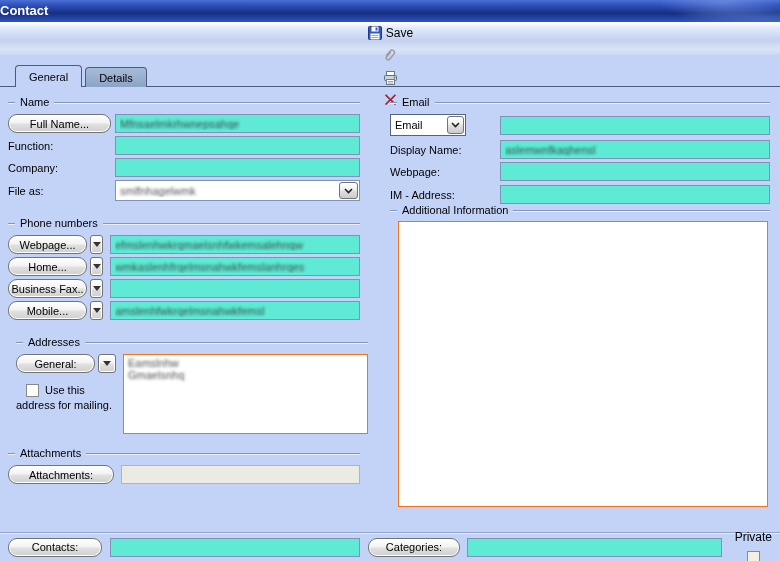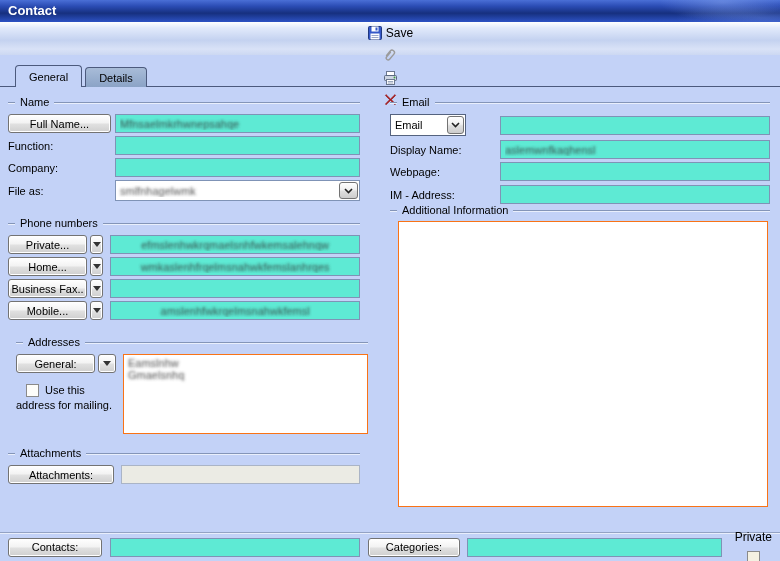--- a/index.html
+++ b/index.html
@@ -2,21 +2,21 @@
 <html><head>
 <meta charset="utf-8">
 <style>
   * { margin:0; padding:0; box-sizing:border-box; }
   body { font-family:"Liberation Sans","DejaVu Sans",sans-serif; background:#fff; }
   .window { position:relative; width:780px; height:561px; background:#c3d2f7; overflow:hidden; font-size:11px; color:#000; }
 
   
   .titlebar { position:absolute; top:0; left:0; right:0; height:22px;
     background:linear-gradient(180deg,#4a6fd6 0%,#2b4cb4 28%,#16307f 60%,#2d52c4 100%);
-    color:#fff; font-weight:bold; font-size:13px; line-height:22px; padding:0 8px; }
+    color:#fff; font-weight:bold; font-size:13px; line-height:22px; padding:0 0; }
   .titlebar::after { content:''; position:absolute; right:0; top:0; width:260px; height:100%;
     background:
       radial-gradient(ellipse 90px 26px at 78% 10%, rgba(140,170,240,.45), transparent 70%),
       radial-gradient(ellipse 120px 20px at 92% 80%, rgba(120,150,230,.35), transparent 70%);
     pointer-events:none; }
 
   
   .toolbar { position:absolute; top:22px; left:0; right:0; height:33px;
     background:linear-gradient(180deg,#ffffff 0%,#e2eafb 18%,#c4d2f0 55%,#d9e2f7 82%,#ccd8f2 100%);
     display:flex; align-items:center; padding:0 7px;flex-direction:column; }
@@ -35,21 +35,21 @@
 
   
   .section { position:absolute; }
   .legend { display:flex; align-items:center; height:12px; margin-bottom:6px; white-space:nowrap; }
   .legend::before { content:''; width:7px; height:1px; background:#8495b8; box-shadow:0 1px 0 #e9effc; margin-right:5px; }
   .legend::after { content:''; flex:1; height:1px; background:#8495b8; box-shadow:0 1px 0 #e9effc; margin-left:5px; }
 
   .row { display:flex; align-items:center; margin-bottom:3px; }
 
   
-  .btn { height:19px; border:1px solid #737373; border-radius:3px; color:#000;
+  .btn { height:19px; border:1px solid #737373; border-radius:9px; color:#000;
     background:linear-gradient(180deg,#ffffff 0%,#f3f3f3 45%,#e0e0e0 55%,#cfcfcf 100%);
     box-shadow:inset 0 0 0 1px #fff; font-size:11px; display:flex; align-items:center; justify-content:center;
     padding:0 5px; white-space:nowrap; }
   .chevbtn { width:18px; height:19px; border:1px solid #737373; border-radius:3px;
     background:linear-gradient(180deg,#ffffff 0%,#f3f3f3 45%,#e0e0e0 55%,#cfcfcf 100%);
     box-shadow:inset 0 0 0 1px #fff; display:flex; align-items:center; justify-content:center; margin-left:3px; }
   .tri { width:0; height:0; border-left:4px solid transparent; border-right:4px solid transparent; border-top:5px solid #333; }
 
   .input { height:19px; border:1px solid #7f93b6; background:#5eead4; font-size:11px; padding:1px 4px;
     font-family:inherit; color:#000; width:100%; }
@@ -75,21 +75,21 @@
   #sec-name        { left:8px;   top:96px;  width:352px; }
   #sec-phone       { left:8px;   top:217px; width:352px; }
   #sec-addr        { left:16px;   top:336px; width:352px; }
   #sec-attach      { left:8px;   top:447px; width:352px; }
   #sec-email       { left:390px; top:96px;  width:380px; }
   #sec-additional  { left:390px; top:204px; width:380px; }
 
   .lbl-col { width:107px; flex:none; }
   .btn-fullname { width:103px; flex:none; margin-right:4px; }
   .btn-phone { width:79px; flex:none; }
-  .phone-input { margin-left:7px;text-align:center; }
+  .phone-input { margin-left:7px; }
 
   .email-col { width:110px; flex:none; display:flex; align-items:center; }
   .combo-email { width:76px; height:22px; }
 
   .addr-left { width:107px; flex:none; }
   .addr-check { margin-top:10px; width:104px; text-align:left; line-height:14px; }
   .addr-check .line1 { display:flex; align-items:center; gap:6px; margin-left:10px; margin-bottom:1px; }
 
   
   .footer { position:absolute; left:0; right:0; top:532px; height:29px; border-top:1px solid #93a2c4;
@@ -213,21 +213,21 @@
       <label class="flabel email-col">IM - Address:</label>
       <input class="input" value="" style="">
     </div>
   </div>
 
   <div class="section" id="sec-phone">
     <div class="legend">
         <span>Phone numbers</span>
       </div>
     <div class="row">
-      <button class="btn btn-phone">Private...</button>
+      <button class="btn btn-phone">Webpage...</button>
       <span class="chevbtn">
           <span class="tri"></span>
         </span>
       <input class="input masked phone-input" value="efmslenhwkrqmaelsnhfwkemsalehnqw" style="">
     </div>
     <div class="row">
       <button class="btn btn-phone">Home...</button>
       <span class="chevbtn">
           <span class="tri"></span>
         </span>

